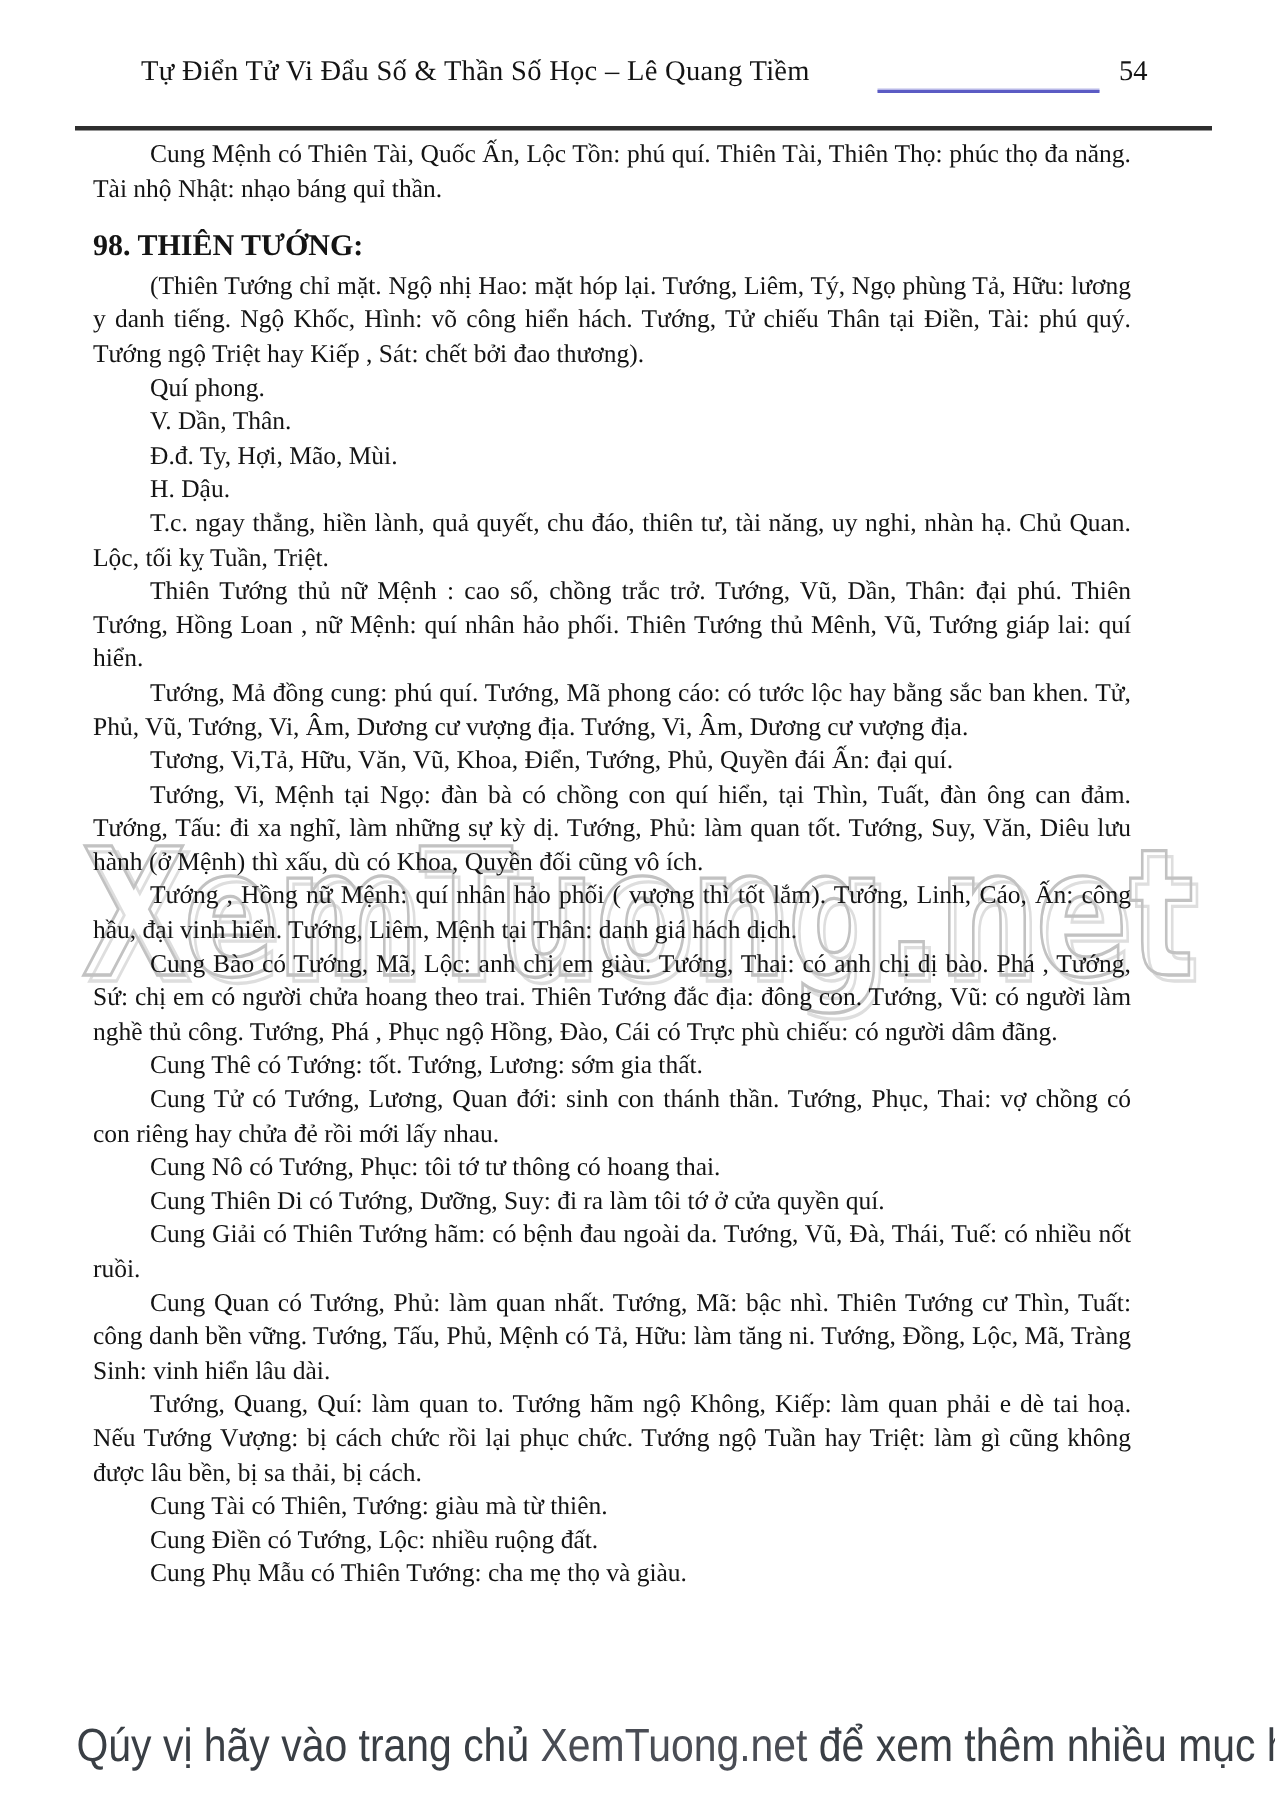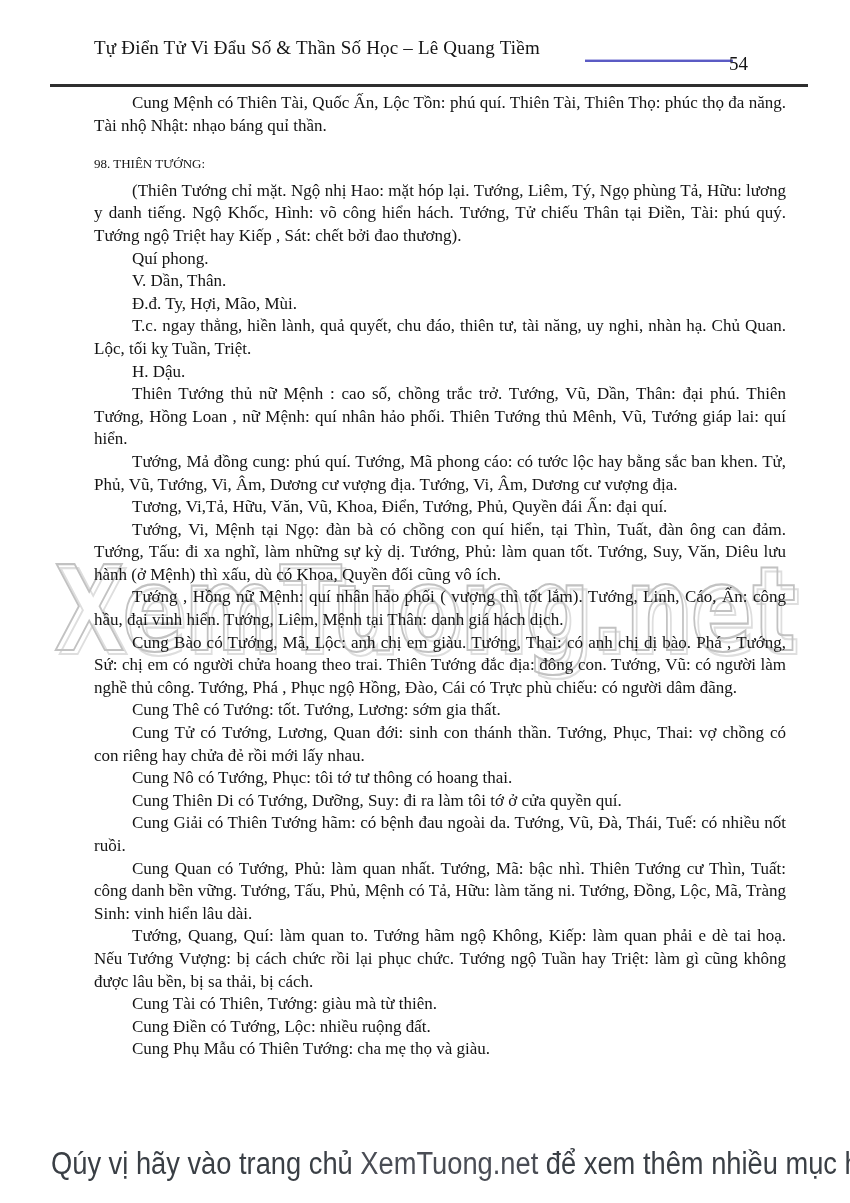--- a/index.html
+++ b/index.html
@@ -27,49 +27,48 @@
     top: 60px;
     left: 585px;
     width: 148px;
     height: 2px;
     background: #5b5bc4;
     box-shadow: 0 -1px 0 #b9b9e8;
   }
   .page-number {
     position: absolute;
     top: 37px;
-    left: 729px;
+    left: 746px;
     font-size: 19px;
-    margin-top: 16px;
   }
   .header-rule {
     position: absolute;
     top: 84px;
     left: 50px;
     width: 758px;
     height: 3px;
     background: #2e2e2e;
   }
   
   .content {
     position: absolute;
     top: 92px;
-    left: 94px;
+    left: 62px;
     width: 692px;
     font-size: 17px;
     line-height: 22.6px;
     text-align: justify;
     z-index: 2;
   }
   .content p.body { margin: 0; text-indent: 38px; }
   .content p.heading {
     margin: 16px 0 4px 0;
-    font-weight: normal;
+    font-weight: bold;
     text-indent: 0;
-    font-size: 13px;
+    font-size: 20px;
   }
   
   .watermark {
     position: absolute;
     top: 538px;
     left: 52px;
     z-index: 1;
     pointer-events: none;
   }
   
@@ -106,22 +105,22 @@
     </svg>
   </div>
 
   <div class="content">
       <p class="body">Cung Mệnh có Thiên Tài, Quốc Ấn, Lộc Tồn: phú quí. Thiên Tài, Thiên  Thọ: phúc thọ đa năng. Tài nhộ Nhật: nhạo báng quỉ thần.</p>
       <p class="heading">98. THIÊN TƯỚNG:</p>
       <p class="body">(Thiên Tướng chỉ mặt. Ngộ nhị Hao: mặt hóp lại. Tướng, Liêm, Tý, Ngọ phùng Tả, Hữu: lương y danh tiếng. Ngộ Khốc, Hình: võ công hiển hách. Tướng, Tử chiếu Thân tại Điền, Tài: phú quý. Tướng ngộ Triệt hay Kiếp , Sát: chết bởi đao thương).</p>
       <p class="body">Quí phong.</p>
       <p class="body">V. Dần, Thân.</p>
       <p class="body">Đ.đ. Ty, Hợi, Mão, Mùi.</p>
+      <p class="body">H. Dậu.</p>
       <p class="body">T.c. ngay thẳng, hiền lành, quả quyết, chu đáo, thiên tư, tài năng, uy nghi,  nhàn hạ. Chủ Quan. Lộc, tối kỵ Tuần, Triệt.</p>
-      <p class="body">H. Dậu.</p>
       <p class="body">Thiên Tướng thủ nữ Mệnh : cao số, chồng trắc trở. Tướng, Vũ, Dần, Thân: đại phú. Thiên Tướng, Hồng Loan , nữ Mệnh: quí nhân hảo phối. Thiên Tướng thủ Mênh, Vũ, Tướng giáp lai: quí hiển.</p>
       <p class="body">Tướng, Mả đồng cung: phú quí. Tướng, Mã phong cáo: có tước lộc hay bằng sắc ban khen. Tử, Phủ, Vũ, Tướng, Vi, Âm, Dương cư vượng địa. Tướng, Vi, Âm, Dương cư vượng địa.</p>
       <p class="body">Tương, Vi,Tả, Hữu, Văn, Vũ, Khoa, Điển, Tướng, Phủ, Quyền đái Ấn: đại quí.</p>
       <p class="body">Tướng, Vi, Mệnh tại Ngọ: đàn bà có chồng con quí hiển, tại Thìn, Tuất, đàn ông can đảm. Tướng, Tấu: đi xa nghĩ, làm những sự kỳ dị. Tướng, Phủ: làm quan tốt. Tướng, Suy, Văn, Diêu lưu hành (ở Mệnh) thì xấu, dù có Khoa, Quyền đối cũng vô ích.</p>
       <p class="body">Tướng , Hồng nữ Mệnh: quí nhân hảo phối ( vượng thì tốt lắm). Tướng, Linh, Cáo, Ấn: công hầu, đại vinh hiển. Tướng, Liêm, Mệnh tại Thân: danh giá hách dịch.</p>
       <p class="body">Cung Bào có Tướng, Mã, Lộc: anh chị em giàu. Tướng, Thai: có anh chị dị bào. Phá , Tướng, Sứ: chị em có người chửa hoang theo trai. Thiên Tướng đắc địa: đông con. Tướng, Vũ: có người làm nghề thủ công. Tướng, Phá , Phục ngộ Hồng, Đào, Cái có Trực phù chiếu: có người dâm đãng.</p>
       <p class="body">Cung Thê có Tướng: tốt. Tướng, Lương: sớm gia thất.</p>
       <p class="body">Cung Tử có Tướng, Lương, Quan đới: sinh con thánh thần. Tướng, Phục, Thai: vợ chồng có con riêng hay chửa đẻ rồi mới lấy nhau.</p>
       <p class="body">Cung Nô có Tướng, Phục: tôi tớ tư  thông có hoang thai.</p>
       <p class="body">Cung Thiên Di có Tướng, Dưỡng, Suy: đi ra làm tôi tớ ở cửa quyền quí.</p>

